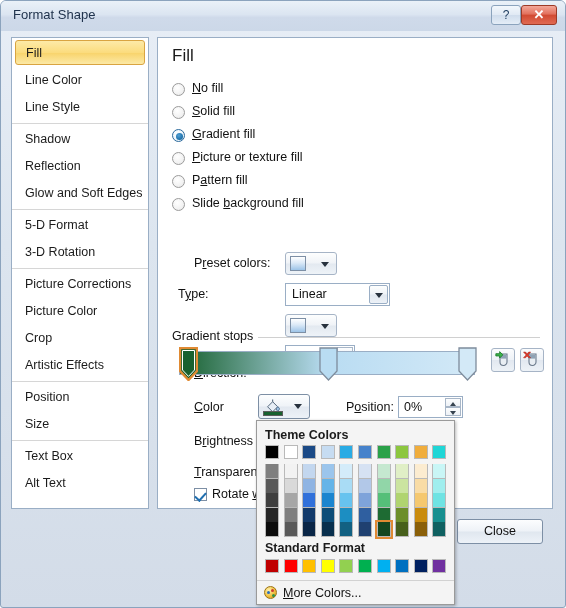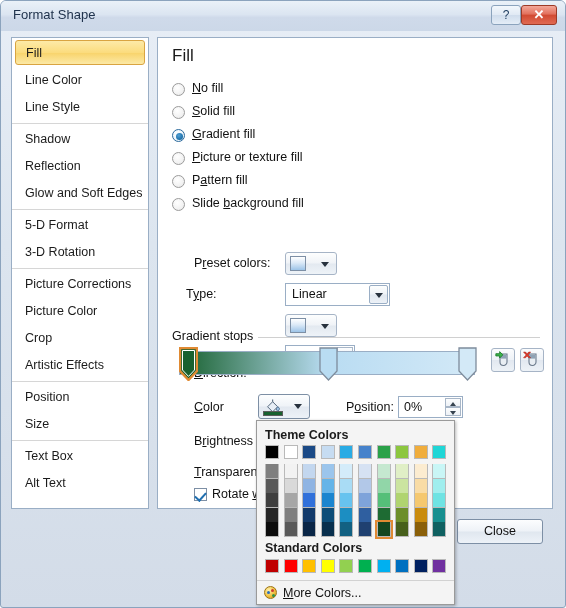--- a/index.html
+++ b/index.html
@@ -460,21 +460,21 @@
       </div>
 
     <div class="field-label" style="left:36px; top:218px;">
       P<span class="acc">r</span>eset colors:
     </div>
     <div class="gallery-btn" style="left:127px; top:214px;">
       <div class="gallery-swatch"></div>
       <div class="caret"></div>
     </div>
 
-    <div class="field-label" style="left:28px; top:249px;">
+    <div class="field-label" style="left:20px; top:249px;">
       T<span class="acc">y</span>pe:
     </div>
     <div class="combo" style="left:127px; top:245px; width:105px;">
       <span class="combo-text">Linear</span>
       <div class="combo-arrow"></div>
     </div>
 
     <div class="field-label" style="left:36px; top:280px;margin-top:48px;">
       <span class="acc">D</span>irection:
     </div>
@@ -624,21 +624,21 @@
         <div class="swatch" style="left: 26.6px; top: 101px; background: rgb(89, 89, 89); border-top: none; height: 15px;"></div>
         <div class="swatch" style="left: 45.2px; top: 101px; background: rgb(10, 38, 71); border-top: none; height: 15px;"></div>
         <div class="swatch" style="left: 63.8px; top: 101px; background: rgb(8, 47, 77); border-top: none; height: 15px;"></div>
         <div class="swatch" style="left: 82.4px; top: 101px; background: rgb(18, 97, 130); border-top: none; height: 15px;"></div>
         <div class="swatch" style="left: 101px; top: 101px; background: rgb(31, 64, 112); border-top: none; height: 15px;"></div>
         <div class="swatch sel" style="left: 119.6px; top: 101px; background: rgb(20, 70, 31); border-top: none; height: 15px;"></div>
         <div class="swatch" style="left: 138.2px; top: 101px; background: rgb(71, 96, 27); border-top: none; height: 15px;"></div>
         <div class="swatch" style="left: 156.8px; top: 101px; background: rgb(138, 95, 8); border-top: none; height: 15px;"></div>
         <div class="swatch" style="left: 175.4px; top: 101px; background: rgb(15, 96, 96); border-top: none; height: 15px;"></div>
       </div>
-    <div class="picker-head" style="top:120px;">Standard Colors</div>
+    <div class="picker-head" style="top:120px;">Standard Format</div>
     <div id="standard-grid">
         <div class="swatch" style="left: 8px; top: 138px; background: rgb(192, 0, 0);"></div>
         <div class="swatch" style="left: 26.6px; top: 138px; background: rgb(255, 0, 0);"></div>
         <div class="swatch" style="left: 45.2px; top: 138px; background: rgb(255, 192, 0);"></div>
         <div class="swatch" style="left: 63.8px; top: 138px; background: rgb(255, 255, 0);"></div>
         <div class="swatch" style="left: 82.4px; top: 138px; background: rgb(146, 208, 80);"></div>
         <div class="swatch" style="left: 101px; top: 138px; background: rgb(0, 176, 80);"></div>
         <div class="swatch" style="left: 119.6px; top: 138px; background: rgb(0, 176, 240);"></div>
         <div class="swatch" style="left: 138.2px; top: 138px; background: rgb(0, 112, 192);"></div>
         <div class="swatch" style="left: 156.8px; top: 138px; background: rgb(0, 32, 96);"></div>

